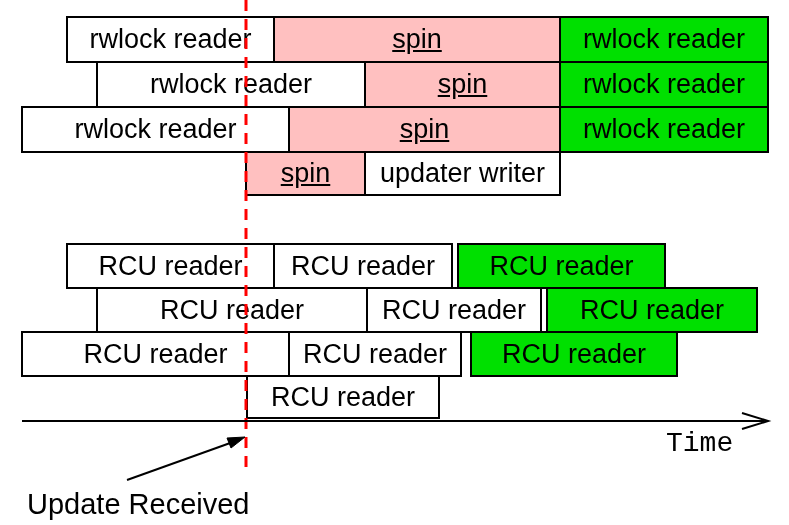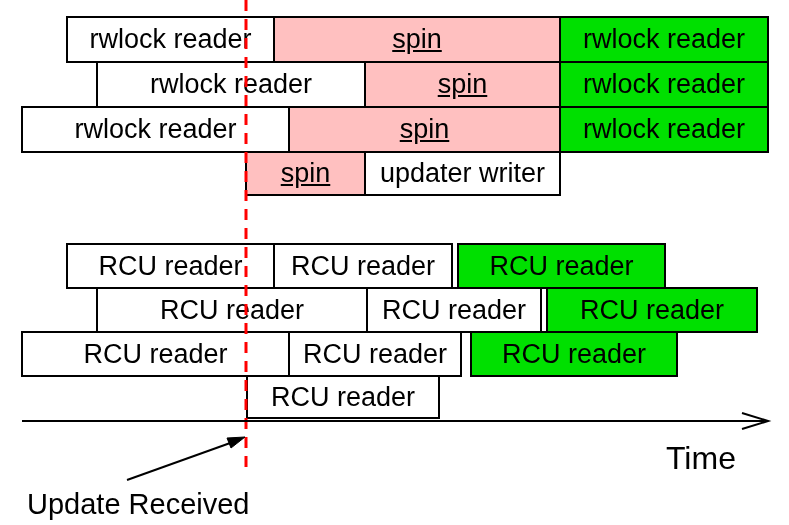--- a/index.html
+++ b/index.html
@@ -32,21 +32,21 @@
     width: 789px; height: 525px;
     z-index: 5;
     pointer-events: none;
   }
   .fig-label {
     position: absolute;
     color: #000;
     white-space: nowrap;
     z-index: 2;
   }
-  #time-label { left: 666px; top: 440px; font-size: 32px; }
+  #time-label { left: 666px; top: 428px; font-size: 28px; font-family: Liberation Mono, monospace; }
   #update-received-label { left: 27px; top: 488px; font-size: 29px; }
 </style>
 </head>
 <body>
 
 <div id="canvas">
 
   <div class="box" style="left:66px;top:16px;width:209px;height:47px">rwlock reader</div>
   <div class="box pink" style="left:273px;top:16px;width:288px;height:47px">spin</div>
   <div class="box green" style="left:559px;top:16px;width:210px;height:47px">rwlock reader</div>

